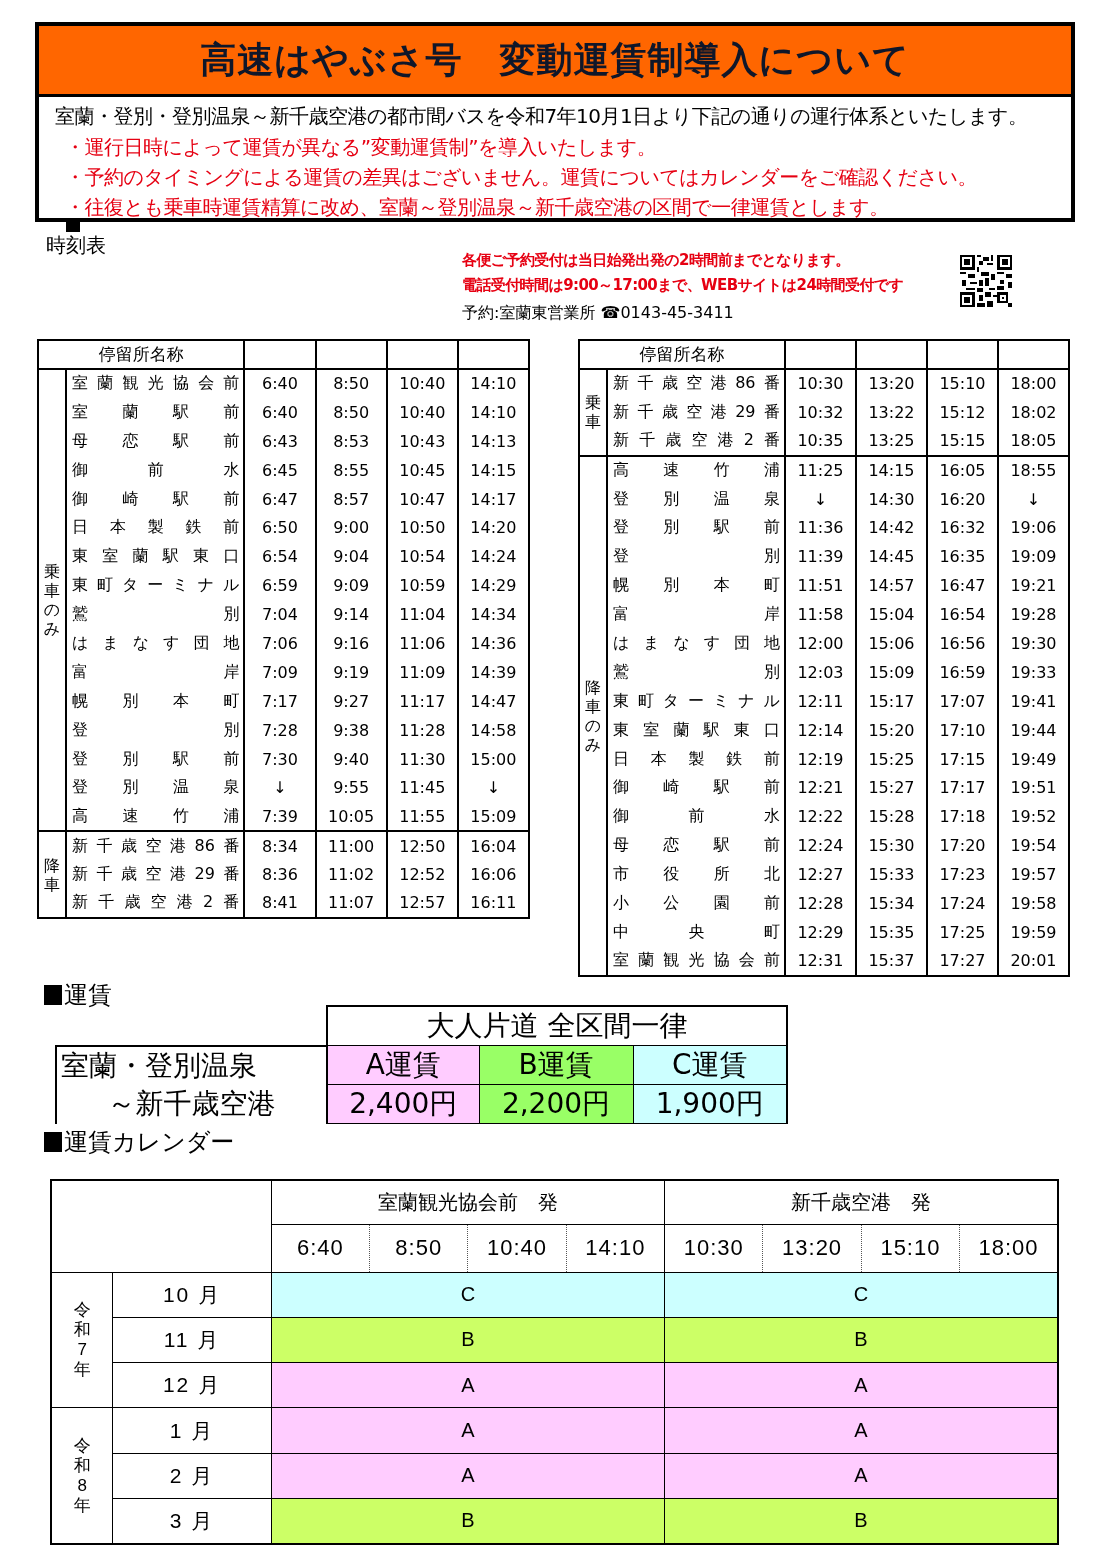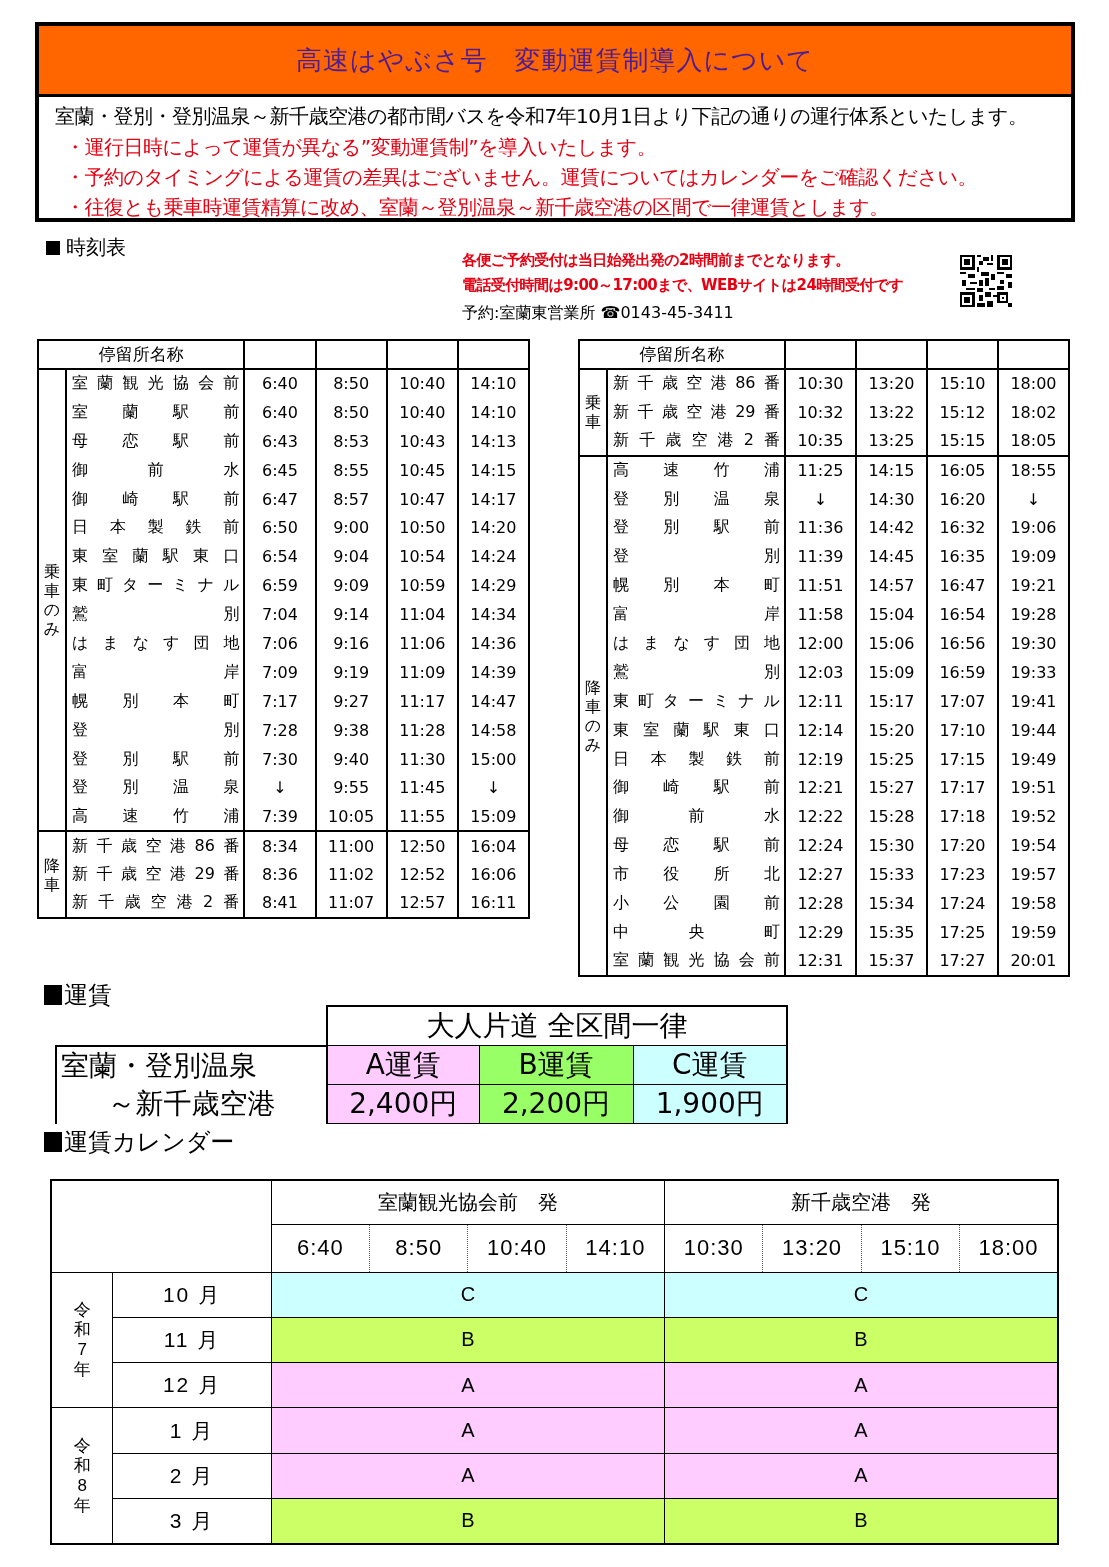--- a/index.html
+++ b/index.html
@@ -1,21 +1,21 @@
 <!DOCTYPE html>
 <html><head>
 <meta charset="utf-8">
 <style>
   * { box-sizing: border-box; margin: 0; padding: 0; }
   html, body { width: 1109px; height: 1567px; background: #ffffff; overflow: hidden; }
   body { position: relative; font-family: "DejaVu Sans", sans-serif; color: #000; }
 
   
   .notice { position: absolute; left: 35px; top: 22px; width: 1040px; height: 200px; border: 4px solid #000; background: #fff; }
-  .notice-title { height: 71px; background: #ff6600; border-bottom: 3px solid #000; color: #4c1d95; font-size: 26px; font-weight: normal; display: flex; align-items: center; justify-content: center; letter-spacing: 1px; white-space: pre; }
+  .notice-title { height: 71px; background: #ff6600; border-bottom: 3px solid #000; color: #0f172a; font-size: 36px; font-weight: bold; display: flex; align-items: center; justify-content: center; letter-spacing: 1px; white-space: pre; }
   .notice-body { padding: 4px 0 0 16px; }
   .notice-lead { font-size: 20px; line-height: 31px; white-space: nowrap; letter-spacing: -0.5px; }
   .notice-bullet { font-size: 20px; line-height: 30px; color: #e60012; padding-left: 10px; white-space: nowrap; letter-spacing: -0.5px; }
 
   
   .section-heading { position: absolute; font-size: 20px; display: flex; align-items: center; }
   .section-heading .square { display: inline-block; width: 14px; height: 14px; background: #000; margin-right: 6px; }
   .section-heading.big { font-size: 24px; }
   .section-heading.big .square { width: 18px; height: 20px; margin-right: 2px; }
 
@@ -70,21 +70,21 @@
 <div class="notice">
   <div class="notice-title">高速はやぶさ号　変動運賃制導入について</div>
   <div class="notice-body">
     <div class="notice-lead">室蘭・登別・登別温泉～新千歳空港の都市間バスを令和7年10月1日より下記の通りの運行体系といたします。</div>
     <div class="notice-bullet">・運行日時によって運賃が異なる”変動運賃制”を導入いたします。</div>
     <div class="notice-bullet">・予約のタイミングによる運賃の差異はございません。運賃についてはカレンダーをご確認ください。</div>
     <div class="notice-bullet">・往復とも乗車時運賃精算に改め、室蘭～登別温泉～新千歳空港の区間で一律運賃とします。</div>
   </div>
 </div>
 
-<div class="section-heading" style="left:46px; top:234px;">
+<div class="section-heading" style="left:46px; top:218px;flex-direction:column;">
   <span class="square"></span>
   <span>時刻表</span>
 </div>
 
 <div class="reserve">
   <div class="reserve-line">各便ご予約受付は当日始発出発の2時間前までとなります。</div>
   <div class="reserve-line">電話受付時間は9:00～17:00まで、WEBサイトは24時間受付です</div>
   <div class="reserve-phone">予約:室蘭東営業所 ☎0143-45-3411</div>
 </div>
 

